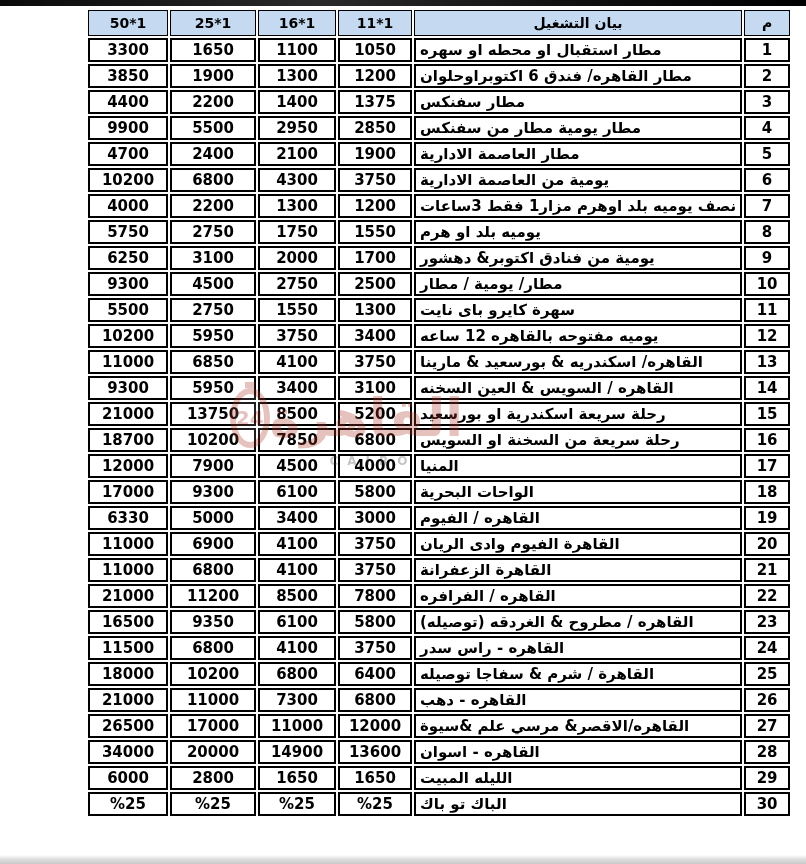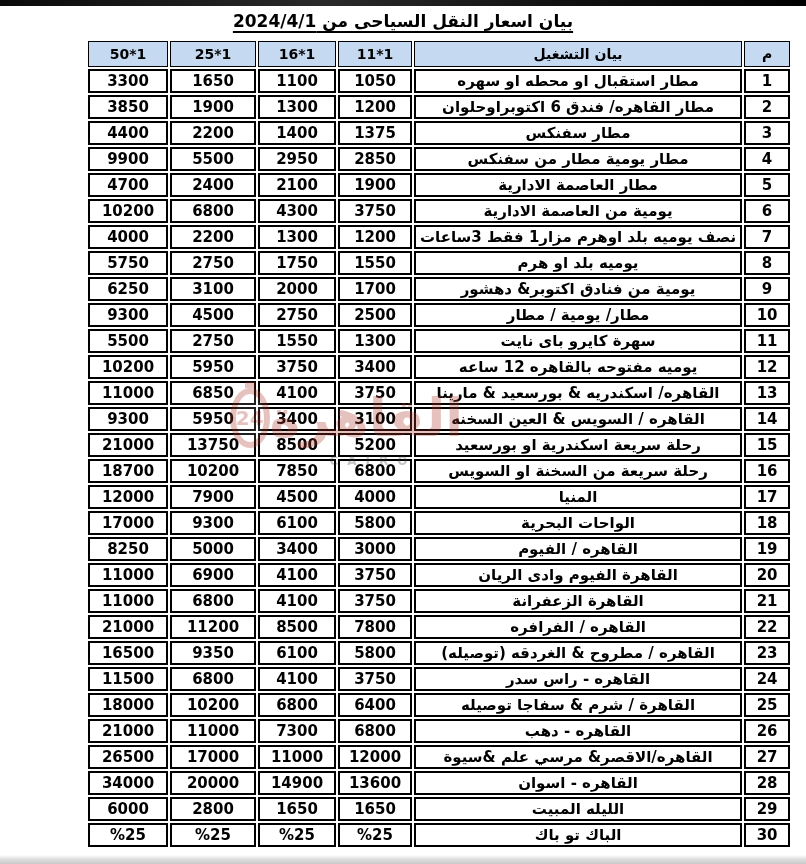--- a/index.html
+++ b/index.html
@@ -63,21 +63,21 @@
     font-weight: bold;
     font-size: 15px;
     height: 18px;
     padding: 1px 4px;
     color: #000;
     white-space: nowrap;
     overflow: hidden;
   }
   td.idx-cell  { text-align: center; font-size: 14px; width: 34px; }
   th.idx-h     { width: 34px; }
-  td.desc-cell { text-align: center; font-size: 13px; width: 268px; }
+  td.desc-cell { text-align: left; font-size: 13px; width: 268px; }
   th.desc-h    { width: 268px; }
   td.num-cell  { text-align: center; direction: ltr; }
   .w11 { width: 62px; }
   .w16 { width: 66px; }
   .w25 { width: 74px; }
   .w50 { width: 68px; }
 
   
   .watermark {
     position: absolute;
@@ -133,21 +133,20 @@
     color: #404040;
     font-weight: bold;
   }
 </style>
 </head>
 <body>
 
 <div class="page">
   <div class="top-bar"></div>
 
-  <div class="title">بيان اسعار النقل السياحى من 2024/4/1</div>
 
   <table class="price-table">
     <thead>
       <tr>
         <th class="idx-h">م</th>
         <th class="desc-h">بيان التشغيل</th>
         <th class="num-h w11">11*1</th>
         <th class="num-h w16">16*1</th>
         <th class="num-h w25">25*1</th>
         <th class="num-h w50">50*1</th>
@@ -297,21 +296,21 @@
           <td class="num-cell w16">6100</td>
           <td class="num-cell w25">9300</td>
           <td class="num-cell w50">17000</td>
         </tr>
         <tr>
           <td class="idx-cell">19</td>
           <td class="desc-cell">القاهره / الفيوم</td>
           <td class="num-cell w11">3000</td>
           <td class="num-cell w16">3400</td>
           <td class="num-cell w25">5000</td>
-          <td class="num-cell w50">8250</td>
+          <td class="num-cell w50">6330</td>
         </tr>
         <tr>
           <td class="idx-cell">20</td>
           <td class="desc-cell">القاهرة الفيوم وادى الريان</td>
           <td class="num-cell w11">3750</td>
           <td class="num-cell w16">4100</td>
           <td class="num-cell w25">6900</td>
           <td class="num-cell w50">11000</td>
         </tr>
         <tr>

